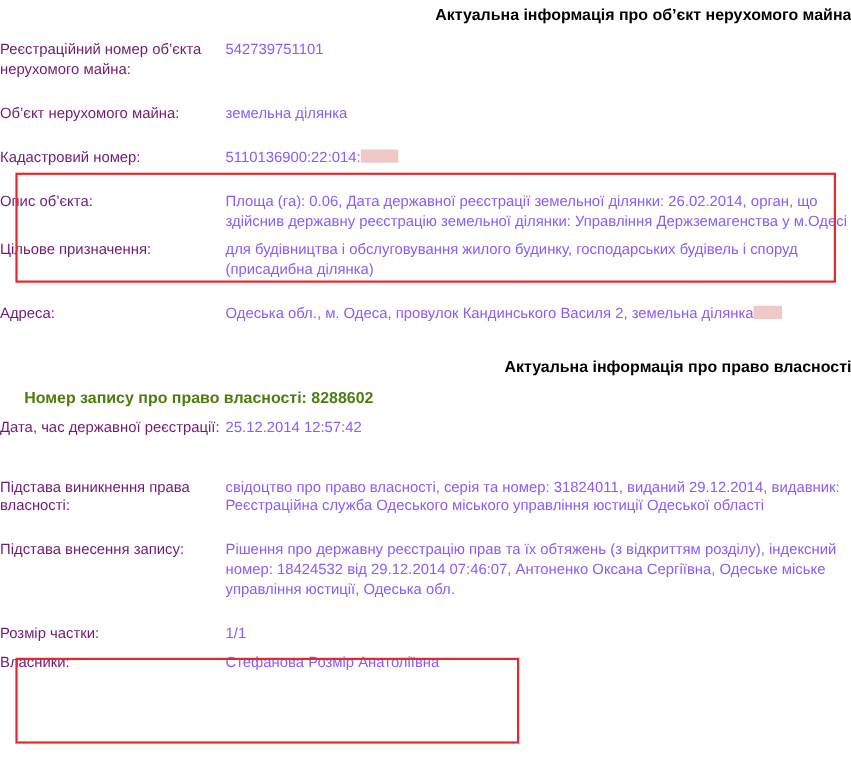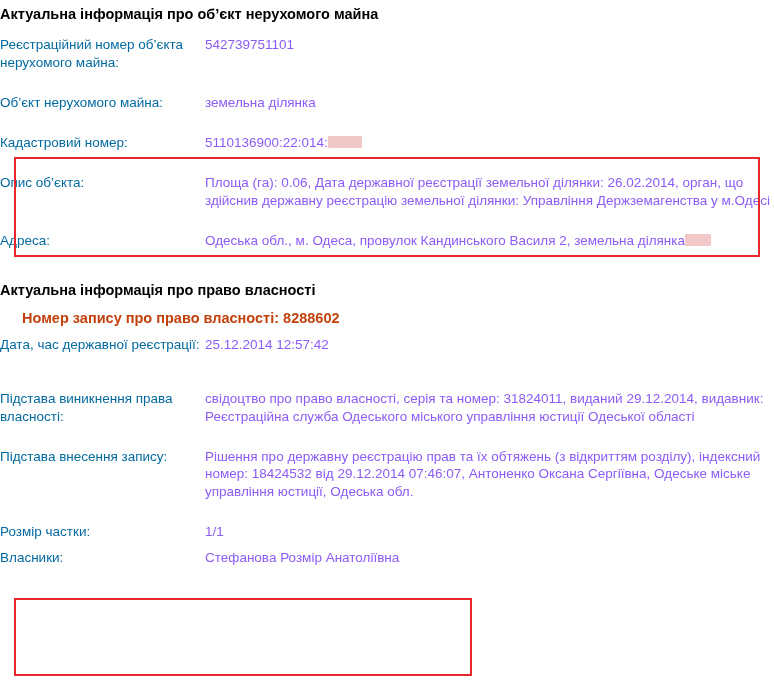--- a/index.html
+++ b/index.html
@@ -15,48 +15,48 @@
     position: relative;
     overflow: hidden;
   }
   .page {
     position: relative;
     width: 774px;
     height: 688px;
     padding: 0;
   }
   .section-title {
-    text-align: left;
+    text-align: right;
     font-weight: bold;
     font-size: 14.5px;
     color: #000;
     margin: 0;
     padding: 6px 0 10px 0;
   }
   .record-title {
     font-weight: bold;
     font-size: 14.5px;
-    color: #c2410c;
+    color: #4d7c0f;
     padding: 2px 0 6px 22px;
   }
   table.info {
     border-collapse: collapse;
     width: 100%;
     table-layout: fixed;
   }
   table.info td {
     vertical-align: top;
     font-size: 13.5px;
     line-height: 1.33;
     padding: 4px 0 4px 0;
   }
   td.label {
     width: 205px;
     padding-left: 22px;
-    color: #0369a1;
+    color: #701a75;
   }
   td.value {
     padding-left: 0px;
     padding-right: 26px;
     color: #8b5cf6;
   }
   .redact {
     display: inline-block;
     background: #f0c8c8;
     width: 34px;
@@ -105,20 +105,24 @@
         <td class="label">Кадастровий номер:</td>
         <td class="value"><span>5110136900:22:014:</span><span class="redact"></span></td>
       </tr>
       <tr class="gap-row">
           <td></td>
           <td></td>
         </tr>
       <tr>
         <td class="label">Опис об’єкта:</td>
         <td class="value"><span>Площа (га): 0.06, Дата державної реєстрації земельної ділянки: 26.02.2014, орган, що здійснив державну реєстрацію земельної ділянки: Управління Держземагенства у м.Одесі</span></td>
+      </tr>
+      <tr>
+        <td class="label">Цільове призначення:</td>
+        <td class="value"><span>для будівництва і обслуговування жилого будинку, господарських будівель і споруд (присадибна ділянка)</span></td>
       </tr>
       <tr class="gap-row">
           <td></td>
           <td></td>
         </tr>
       <tr>
         <td class="label">Адреса:</td>
         <td class="value"><span>Одеська обл., м. Одеса, провулок Кандинського Василя 2, земельна ділянка</span><span class="redact sm"></span></td>
       </tr>
     </tbody>

